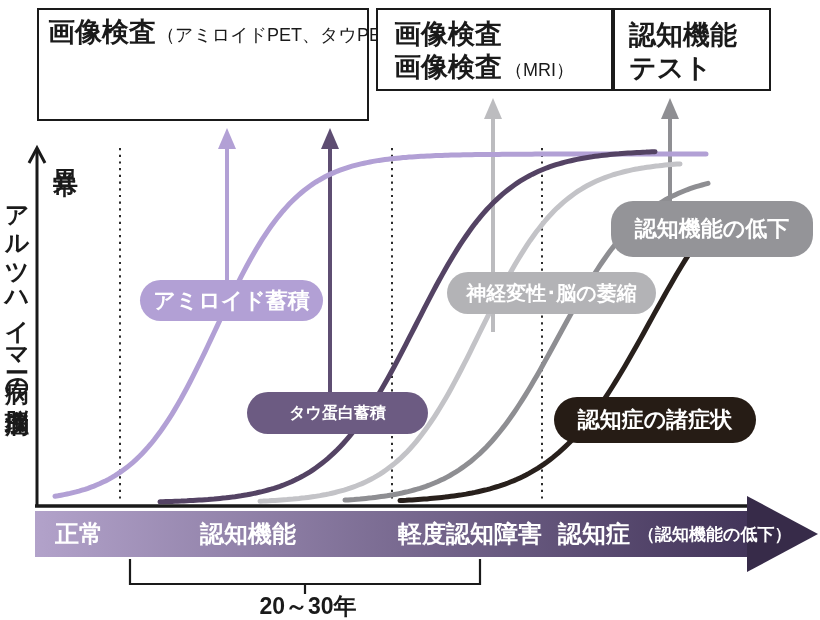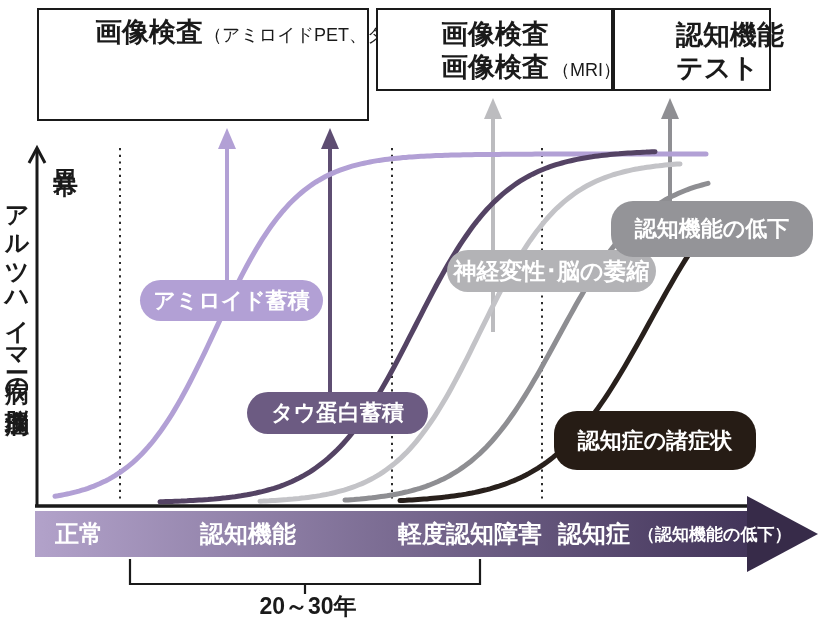--- a/index.html
+++ b/index.html
@@ -7,42 +7,42 @@
     width:820px;height:620px;position:relative;background:#ffffff;
     font-family:"Liberation Sans","DejaVu Sans",sans-serif;color:#1a1a1a;
     overflow:hidden;
   }
   .abs{position:absolute;}
   
   .box{position:absolute;background:#fff;border:2.5px solid #1a1a1a;box-sizing:border-box;}
   .box1{left:37px;top:8px;width:332px;height:113px;padding:6px 8px 4px 9px;}
   .box2{left:376px;top:8px;width:237px;height:83px;padding:8px 8px 4px 16px;}
   .box3{left:613px;top:8px;width:158px;height:83px;padding:9px 8px 4px 14px;}
-  .big{font-weight:bold;font-size:27px;line-height:1.22;letter-spacing:0px;white-space:nowrap;margin-left:47px;}
+  .big{font-weight:bold;font-size:27px;line-height:1.22;letter-spacing:0px;white-space:nowrap;}
   .note{font-size:18px;font-weight:normal;white-space:nowrap;}
   .b1row1{display:flex;align-items:baseline;gap:1px;}
   .b1row2{display:flex;align-items:center;}
   .parengroup{display:flex;align-items:center;margin-left:2px;}
   .bigparen{font-size:60px;font-weight:normal;line-height:0.85;transform:scaleY(1.05);}
   .parenlines{font-size:18px;line-height:1.25;padding:0 2px;}
   .box2 .row{display:flex;align-items:baseline;gap:3px;}
   
   .vtext{writing-mode:vertical-rl;text-orientation:mixed;font-weight:bold;white-space:nowrap;}
   .ylab-abn{left:50px;top:148px;font-size:25px;letter-spacing:3px;}
   .ylab-main{left:1px;top:190px;font-size:24px;letter-spacing:1px;}
   
   .pill{
     position:absolute;z-index:5;border-radius:22px;color:#fff;font-weight:bold;
     display:flex;align-items:center;justify-content:center;white-space:nowrap;
   }
   .pill-amyloid{left:140px;top:280px;width:183px;height:41px;font-size:22px;}
-  .pill-tau{left:247px;top:392px;width:181px;height:42px;font-size:22px;}
-  .pill-neuro{left:447px;top:250px;width:209px;height:42px;font-size:23px;}
+  .pill-tau{left:247px;top:392px;width:181px;height:42px;font-size:16px;}
+  .pill-neuro{left:447px;top:272px;width:209px;height:42px;font-size:20px;}
   .pill-cog{left:611px;top:201px;width:202px;height:56px;font-size:22px;}
-  .pill-dem{left:554px;top:411px;width:202px;height:59px;font-size:22px;border-radius:23px;}
+  .pill-dem{left:554px;top:397px;width:202px;height:46px;font-size:22px;border-radius:23px;}
   
   .band{left:35px;top:511px;width:712px;height:46px;z-index:3;}
   .band-head{
     left:747px;top:496px;width:0;height:0;z-index:3;
     border-top:38px solid transparent;border-bottom:38px solid transparent;
     border-left:71px solid #372b49;
   }
   .stage{z-index:4;color:#fff;font-weight:bold;font-size:24px;top:511px;height:46px;
     display:flex;align-items:center;white-space:nowrap;}
   .stage-note{font-size:17px;font-weight:bold;}

